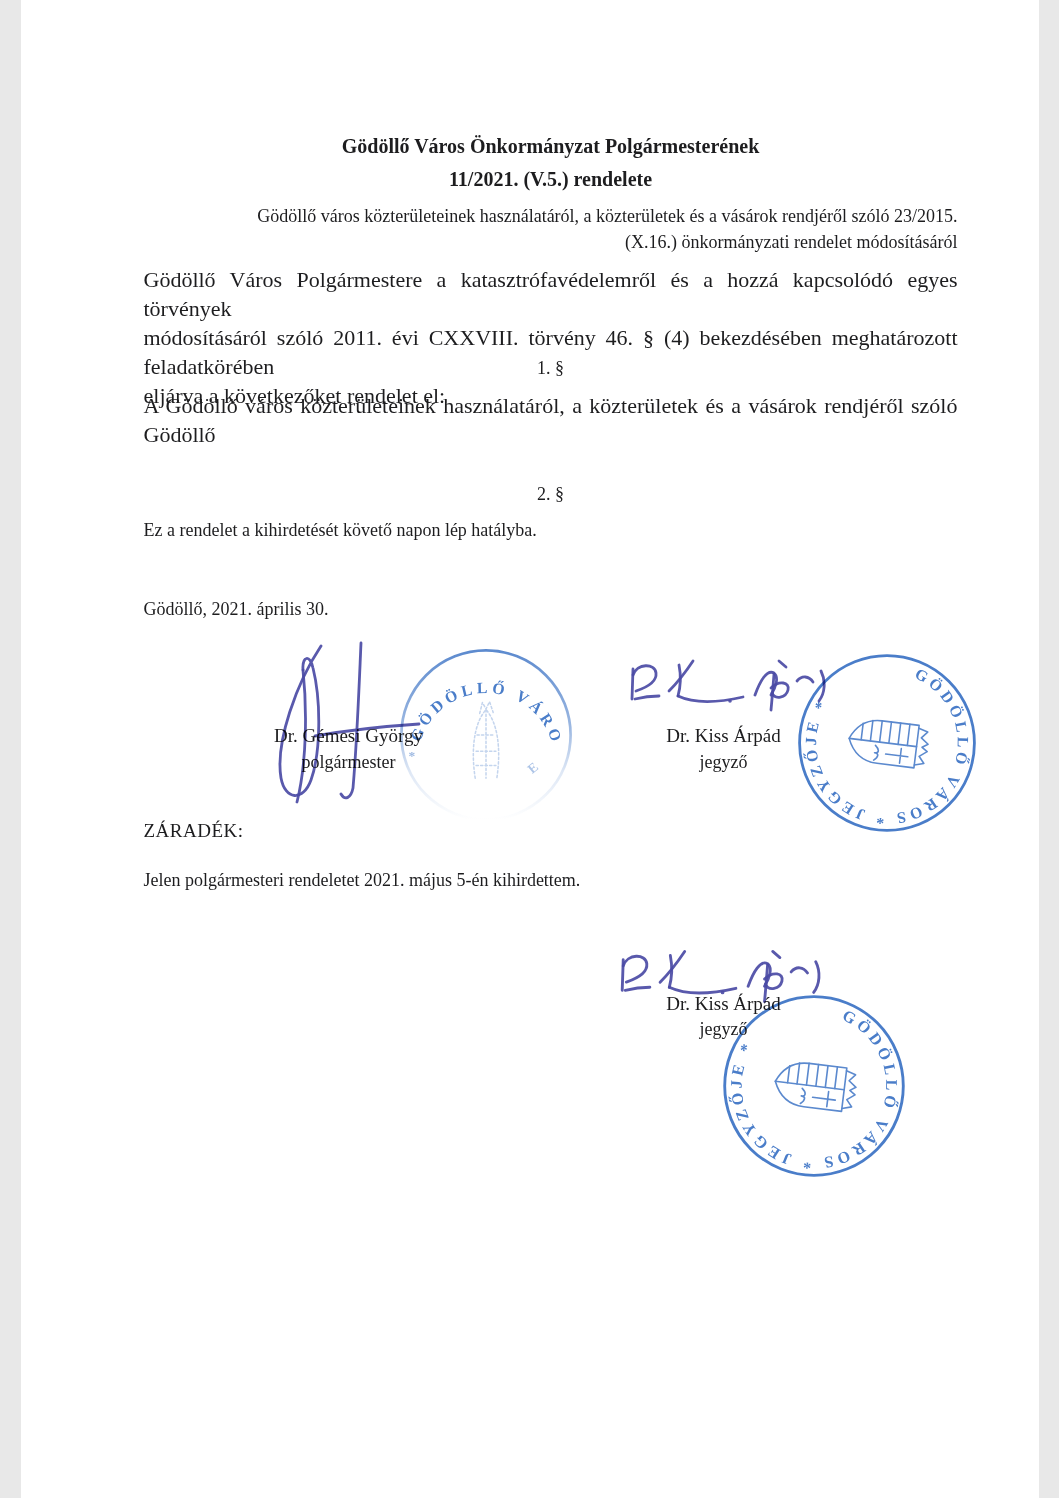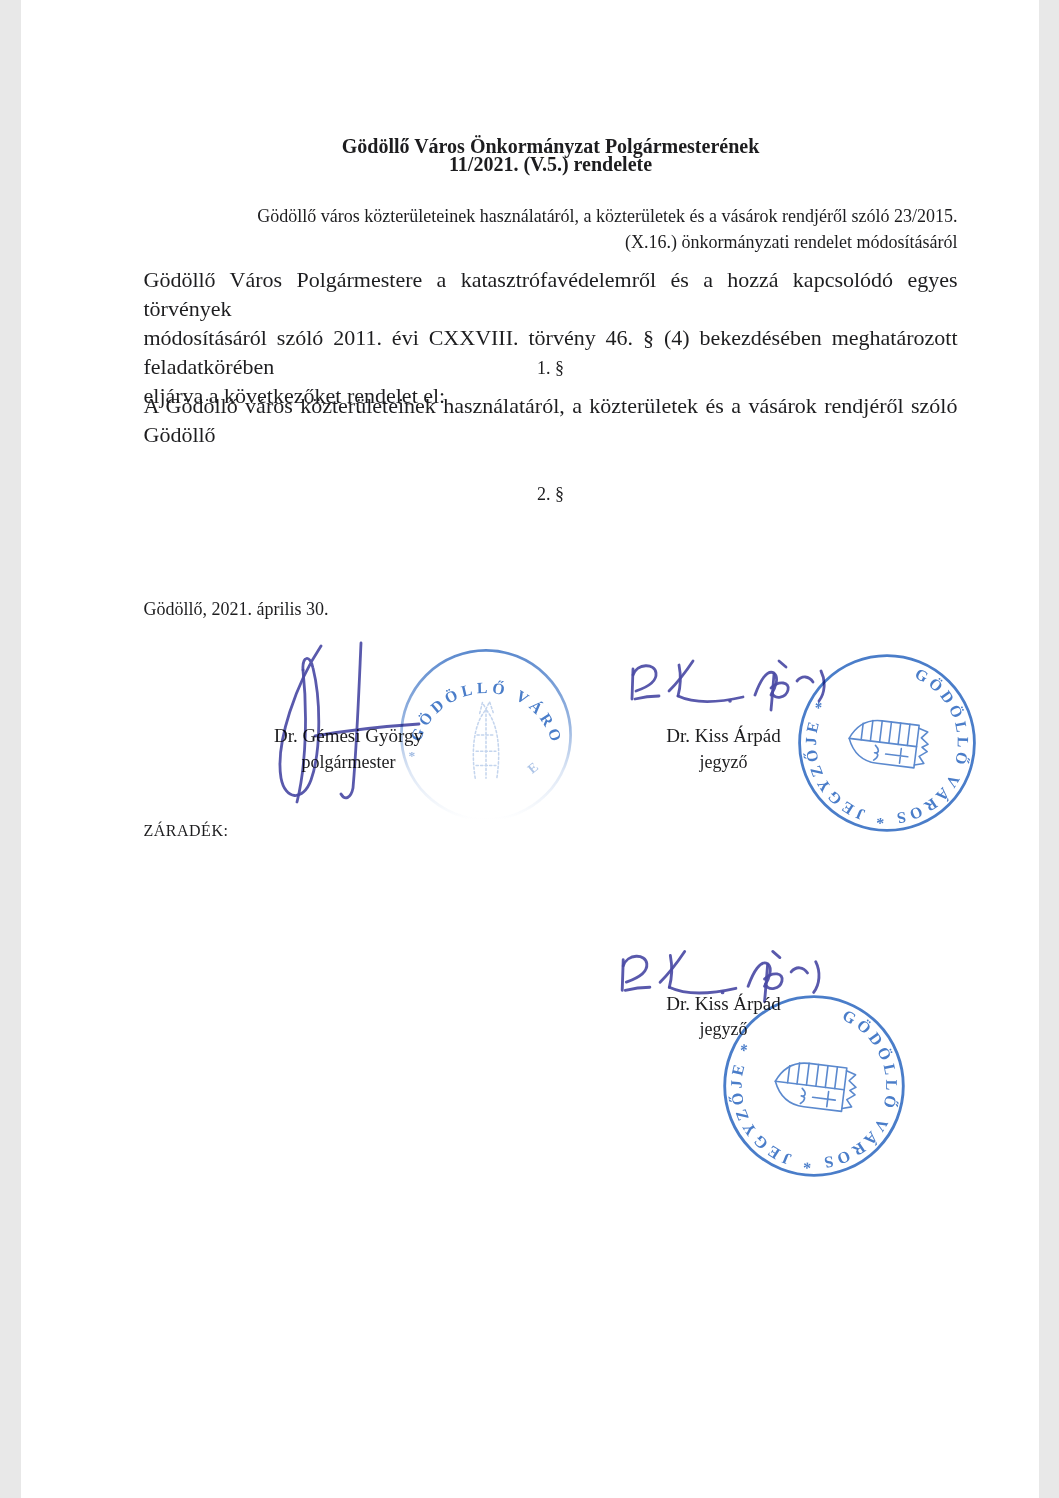--- a/index.html
+++ b/index.html
@@ -33,59 +33,60 @@
   }
   .line{display:block;}
   .line.just{text-align-last:justify;}
   .sect{
     left:123px;width:814px;text-align:center;
     font-size:18px;line-height:24px;
   }
   .plain{font-size:18px;line-height:26px;}
   .sig-name{font-size:19px;line-height:26px;text-align:center;}
   .sig-role{font-size:18px;line-height:26px;text-align:center;}
-  .zaradek-h{font-size:16px;letter-spacing:.5px;line-height:26px;}
+  .zaradek-h{font-size:19px;letter-spacing:.5px;line-height:26px;}
   
   .ink{mix-blend-mode:multiply;}
   .sig path{stroke:var(--ink-blue);stroke-width:2.8;fill:none;
             stroke-linecap:round;stroke-linejoin:round;opacity:.92;}
   .sig circle{fill:var(--ink-blue);opacity:.9;}
   .stamp{mix-blend-mode:multiply;}
   .stamp .ring{stroke:var(--stamp-blue);fill:none;stroke-width:3;}
   .stamp text{fill:var(--stamp-blue);
               font-family:"Liberation Serif","DejaVu Serif",serif;
               font-weight:bold;}
   .stamp .emblem path,.stamp .emblem line{stroke:var(--stamp-blue);fill:none;
               stroke-width:1.7;stroke-linecap:round;stroke-linejoin:round;}
 </style>
 </head>
 <body>
 
 <div class="page">
 
   <div class="abs doc-title" style="top:132px">Gödöllő Város Önkormányzat Polgármesterének</div>
-  <div class="abs doc-title" style="top:150px">11/2021. (V.5.) rendelete</div>
+  <div class="abs doc-title" style="top:165px">11/2021. (V.5.) rendelete</div>
 
   <div class="abs doc-subtitle" style="top:203px">Gödöllő város közterületeinek használatáról, a közterületek és a vásárok rendjéről szóló 23/2015.</div>
   <div class="abs doc-subtitle" style="top:229px">(X.16.) önkormányzati rendelet módosításáról</div>
 
   <div class="abs para" style="top:265px">
     <span class="line just">Gödöllő Város Polgármestere a katasztrófavédelemről és a hozzá kapcsolódó egyes törvények</span>
     <span class="line just">módosításáról szóló 2011. évi CXXVIII. törvény 46. § (4) bekezdésében meghatározott feladatkörében</span>
     <span class="line">eljárva a következőket rendelet el:</span>
   </div>
 
   <div class="abs sect" style="top:356px">1. §</div>
 
   <div class="abs para" style="top:391px">
     <span class="line just">A Gödöllő város közterületeinek használatáról, a közterületek és a vásárok rendjéről szóló Gödöllő</span>
   </div>
 
   <div class="abs sect" style="top:482px">2. §</div>
 
+  <div class="abs plain" style="top:517px;left:123px;width:814px">Ez a rendelet a kihirdetését követő napon lép hatályba.</div>
 
   <div class="abs plain" style="top:596px;left:123px">Gödöllő, 2021. április 30.</div>
 
   <div class="abs sig-name" style="top:723px;left:243px;width:170px">Dr. Gémesi György</div>
   <div class="abs sig-role" style="top:749px;left:243px;width:170px">polgármester</div>
 
   <div class="abs sig-name" style="top:723px;left:618px;width:170px">Dr. Kiss Árpád</div>
   <div class="abs sig-role" style="top:749px;left:618px;width:170px">jegyző</div>
 
   <svg class="abs sig ink" style="top:638px;left:248px" width="160" height="178" viewBox="0 0 160 178">
@@ -148,20 +149,21 @@
     <g class="emblem" transform="rotate(97 100 100)" opacity="0.9">
       <path d="M 77,68 H 123 V 108 C 123,126 112,136 100,141 C 88,136 77,126 77,108 Z"></path>
       <line x1="100" y1="68" x2="100" y2="141"></line>
       <path d="M 77,78 H 100 M 77,88 H 100 M 77,98 H 100 M 77,108 H 100 M 78,118 H 100 M 82,128 H 100"></path>
       <path d="M 112,76 V 100 M 104,84 H 120 M 104,112 c 4,-5 8,-5 8,0 c 0,-5 4,-5 8,0"></path>
       <path d="M 80,68 L 83,58 L 90,64 L 96,56 L 100,62 L 104,56 L 110,64 L 117,58 L 120,68"></path>
     </g>
   </svg>
 
   <div class="abs zaradek-h" style="top:818px;left:123px">ZÁRADÉK:</div>
+  <div class="abs plain" style="top:867px;left:123px;width:814px">Jelen polgármesteri rendeletet 2021. május 5-én kihirdettem.</div>
 
   <div class="abs sig-name" style="top:991px;left:618px;width:170px">Dr. Kiss Árpád</div>
   <div class="abs sig-role" style="top:1016px;left:618px;width:170px">jegyző</div>
 
   <svg class="abs sig ink" style="top:945px;left:592px" width="215" height="62" viewBox="0 0 210 60">
     <path d="M 10,14 L 9,44"></path>
     <path d="M 10,20 C 14,8 32,8 33,18 C 34,27 22,33 13,36"></path>
     <path d="M 12,44 C 20,42 28,41 36,41"></path>
     <path d="M 56,10 C 58,20 58,30 55,41"></path>
     <path d="M 70,6 C 62,18 54,28 46,36"></path>

